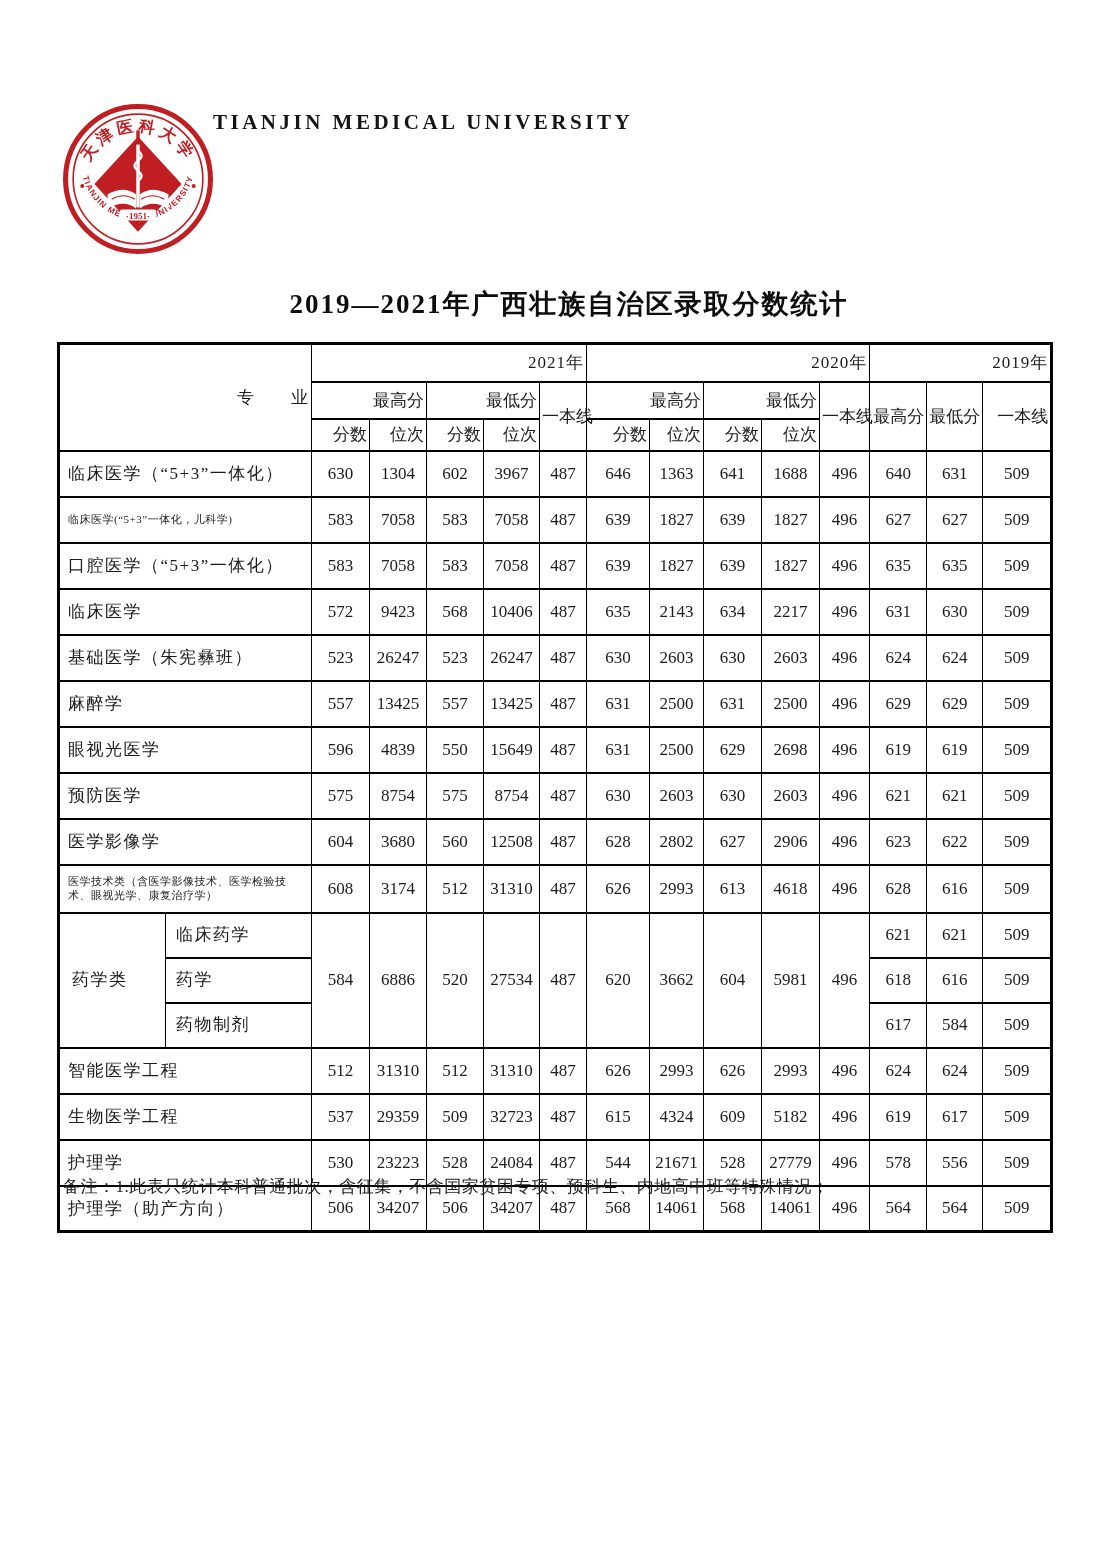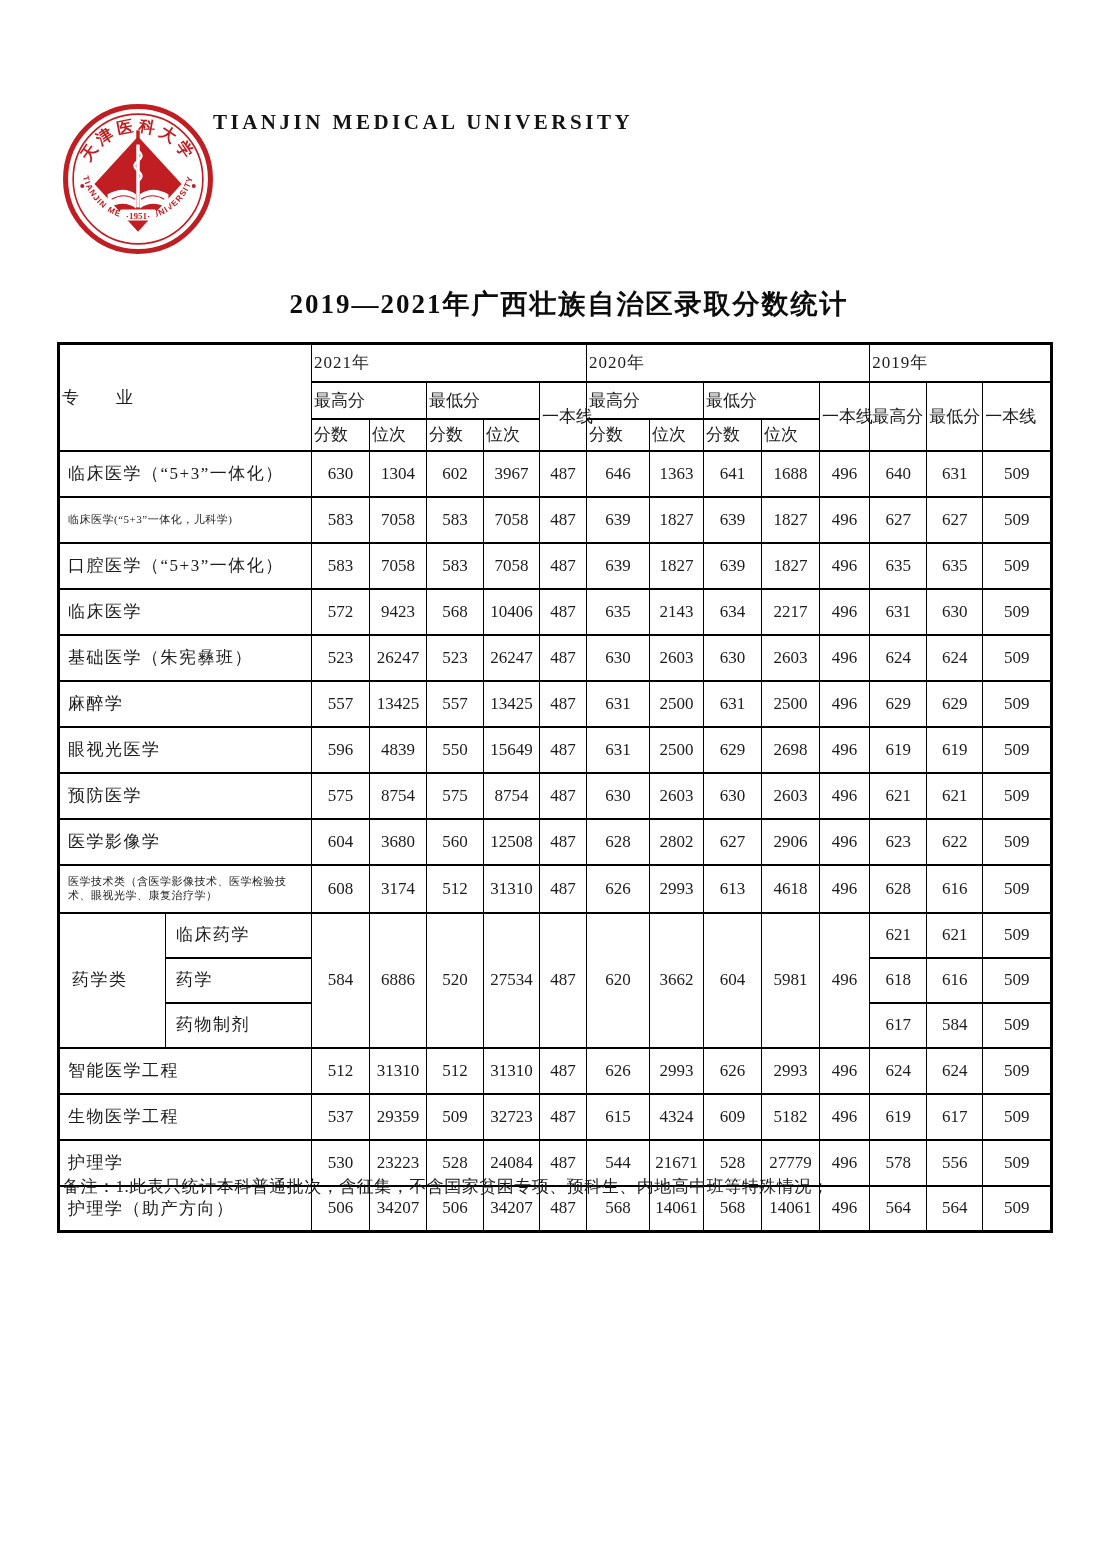--- a/index.html
+++ b/index.html
@@ -39,21 +39,21 @@
   }
   .score-table th, .score-table td {
     border-left: 1px solid #000; border-right: 1px solid #000;
     border-top: 2px solid #000; border-bottom: 2px solid #000;
     padding: 0 2px; font-weight: normal;
     font-size: 17px; color: #1c1c1c; overflow: visible;
   }
   .score-table thead tr.hr1 { height: 38px; }
   .score-table thead tr.hr2 { height: 37px; }
   .score-table thead tr.hr3 { height: 32px; }
-  .score-table th { text-align: left; white-space: nowrap; }
+  .score-table th { text-align: right; white-space: nowrap; }
   .th-year { font-weight: bold; font-size: 17px; letter-spacing: 1px; }
   .th-corner { font-weight: bold; letter-spacing: 1px; }
   .score-table tbody tr { height: 46px; }
   .score-table tbody tr.tall { height: 48px; }
   .score-table tbody tr.ph { height: 45px; }
   .score-table td.num { text-align: center; white-space: nowrap; }
   .score-table td.name {
     text-align: left; padding-left: 8px; letter-spacing: 1.5px; line-height: 1.25;
   }
   .score-table td.name.small { font-size: 11px; letter-spacing: 0.5px; }

